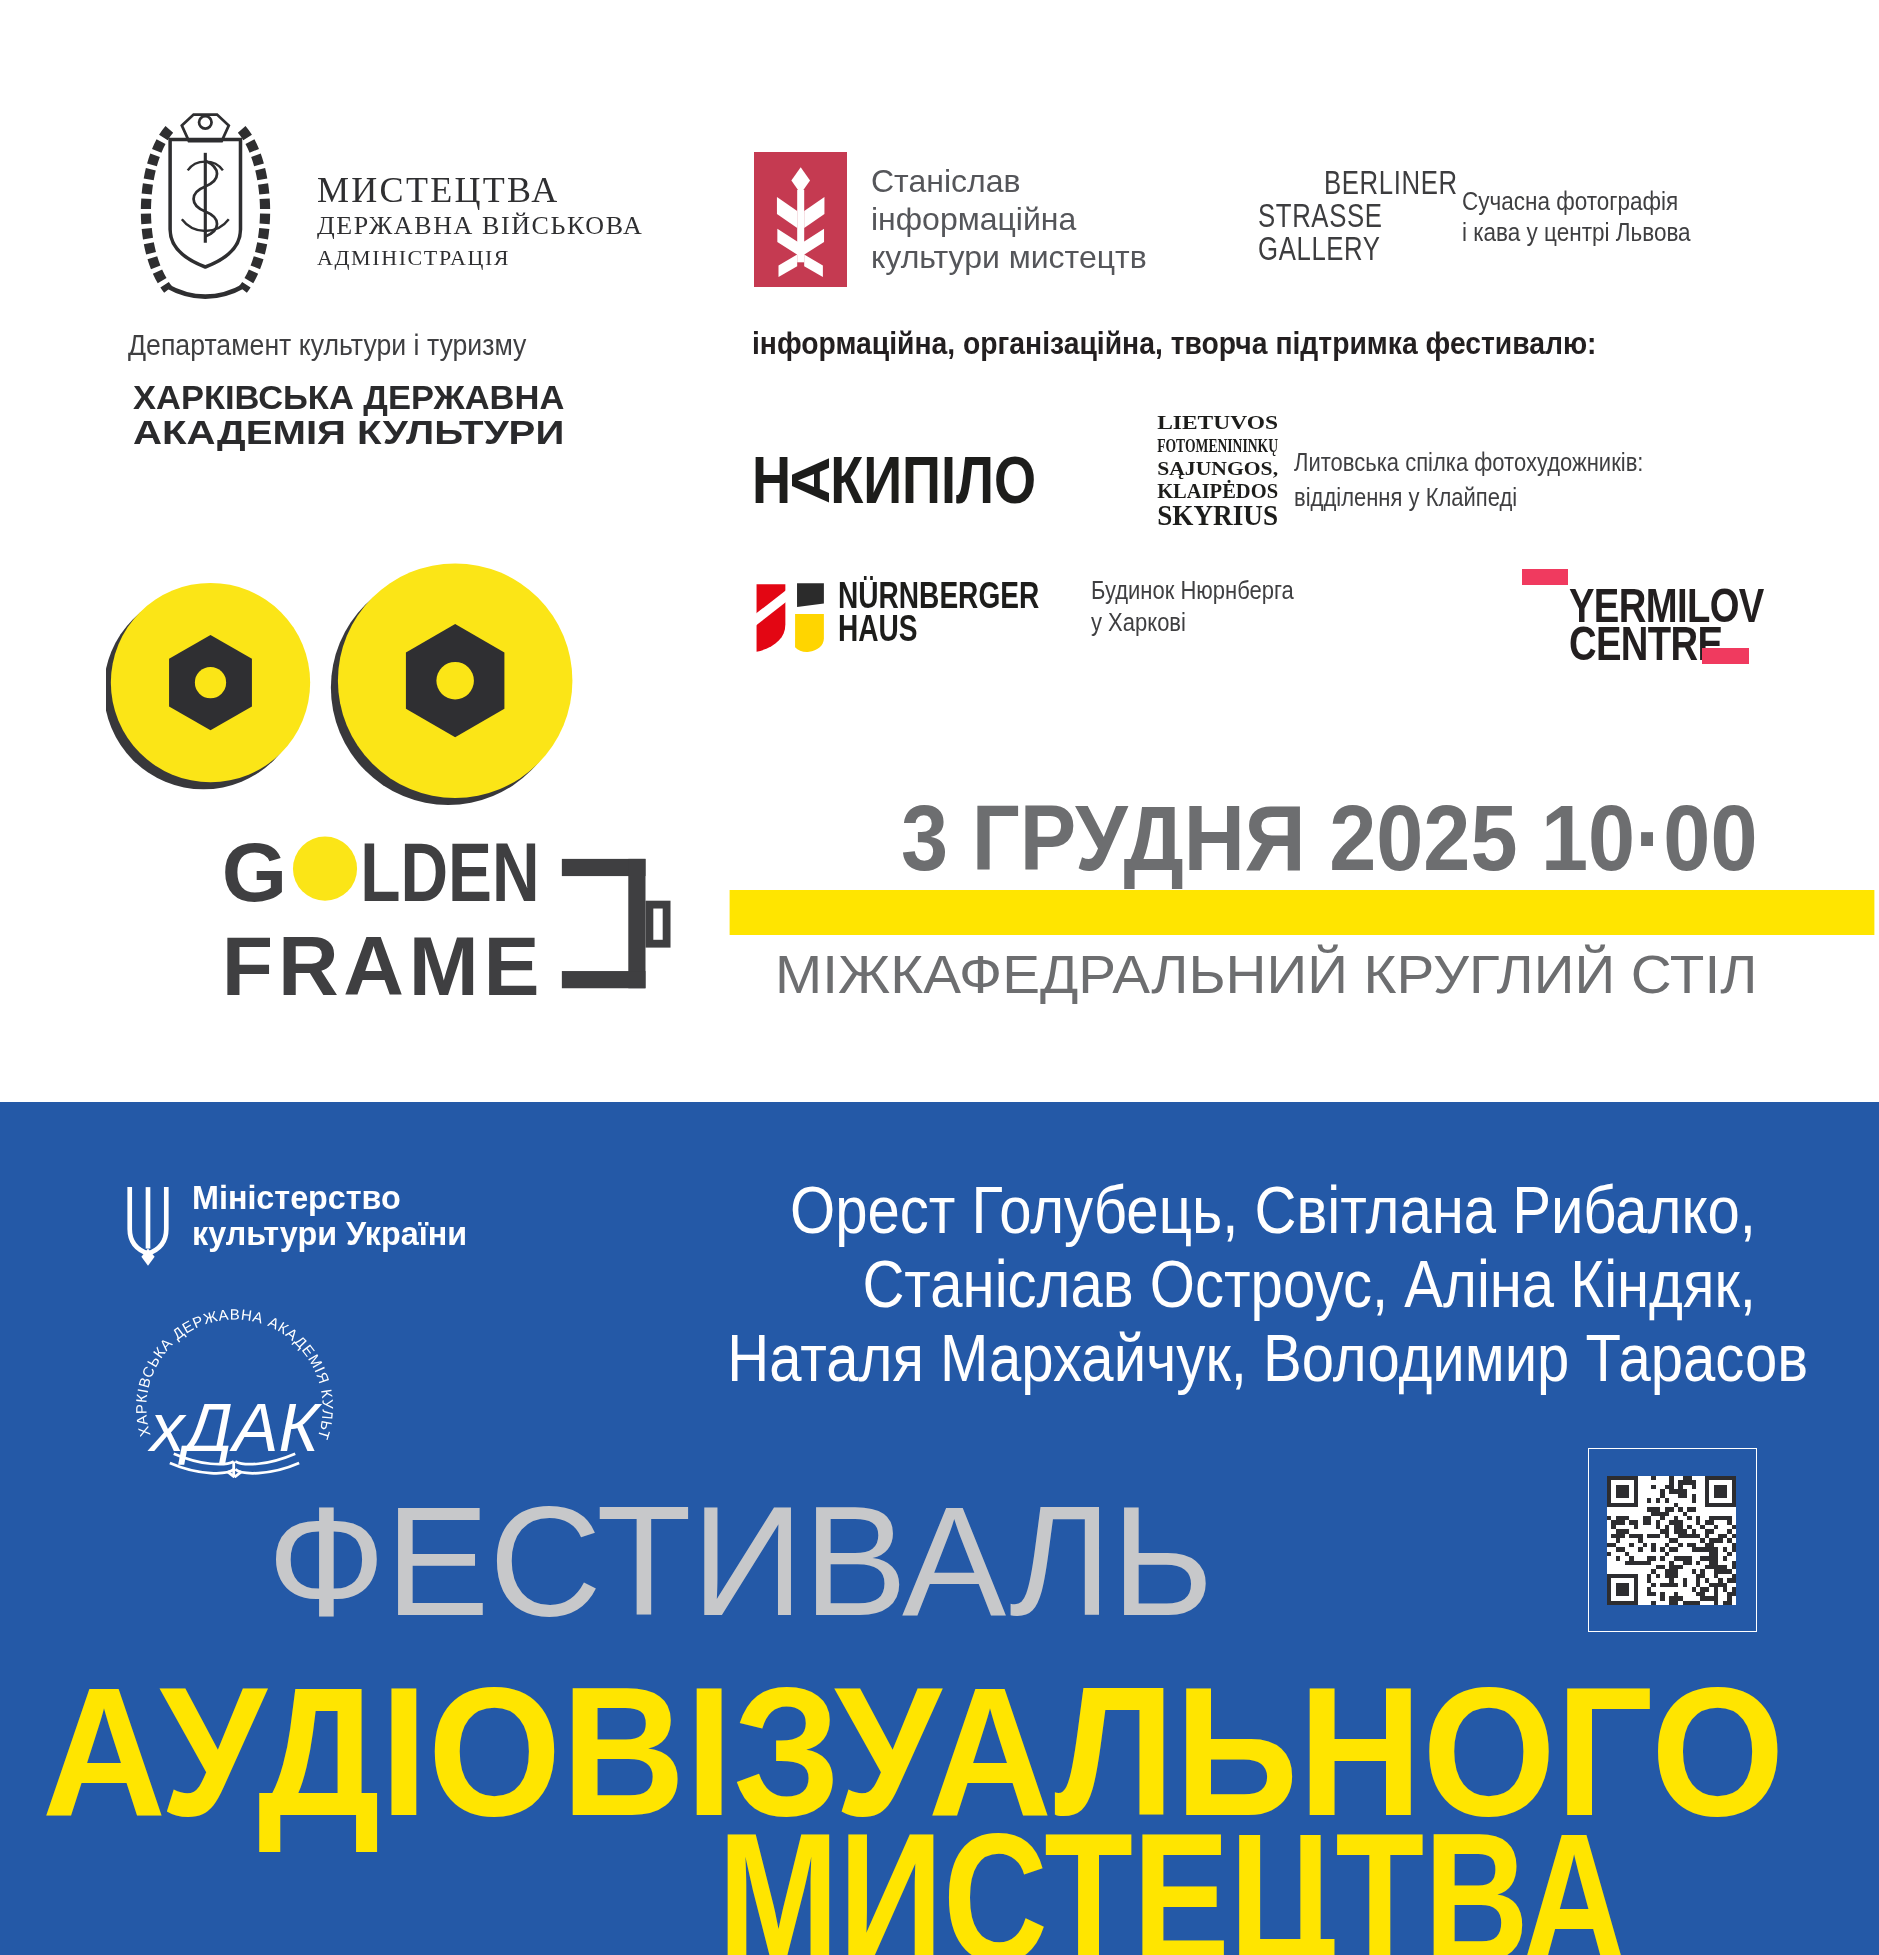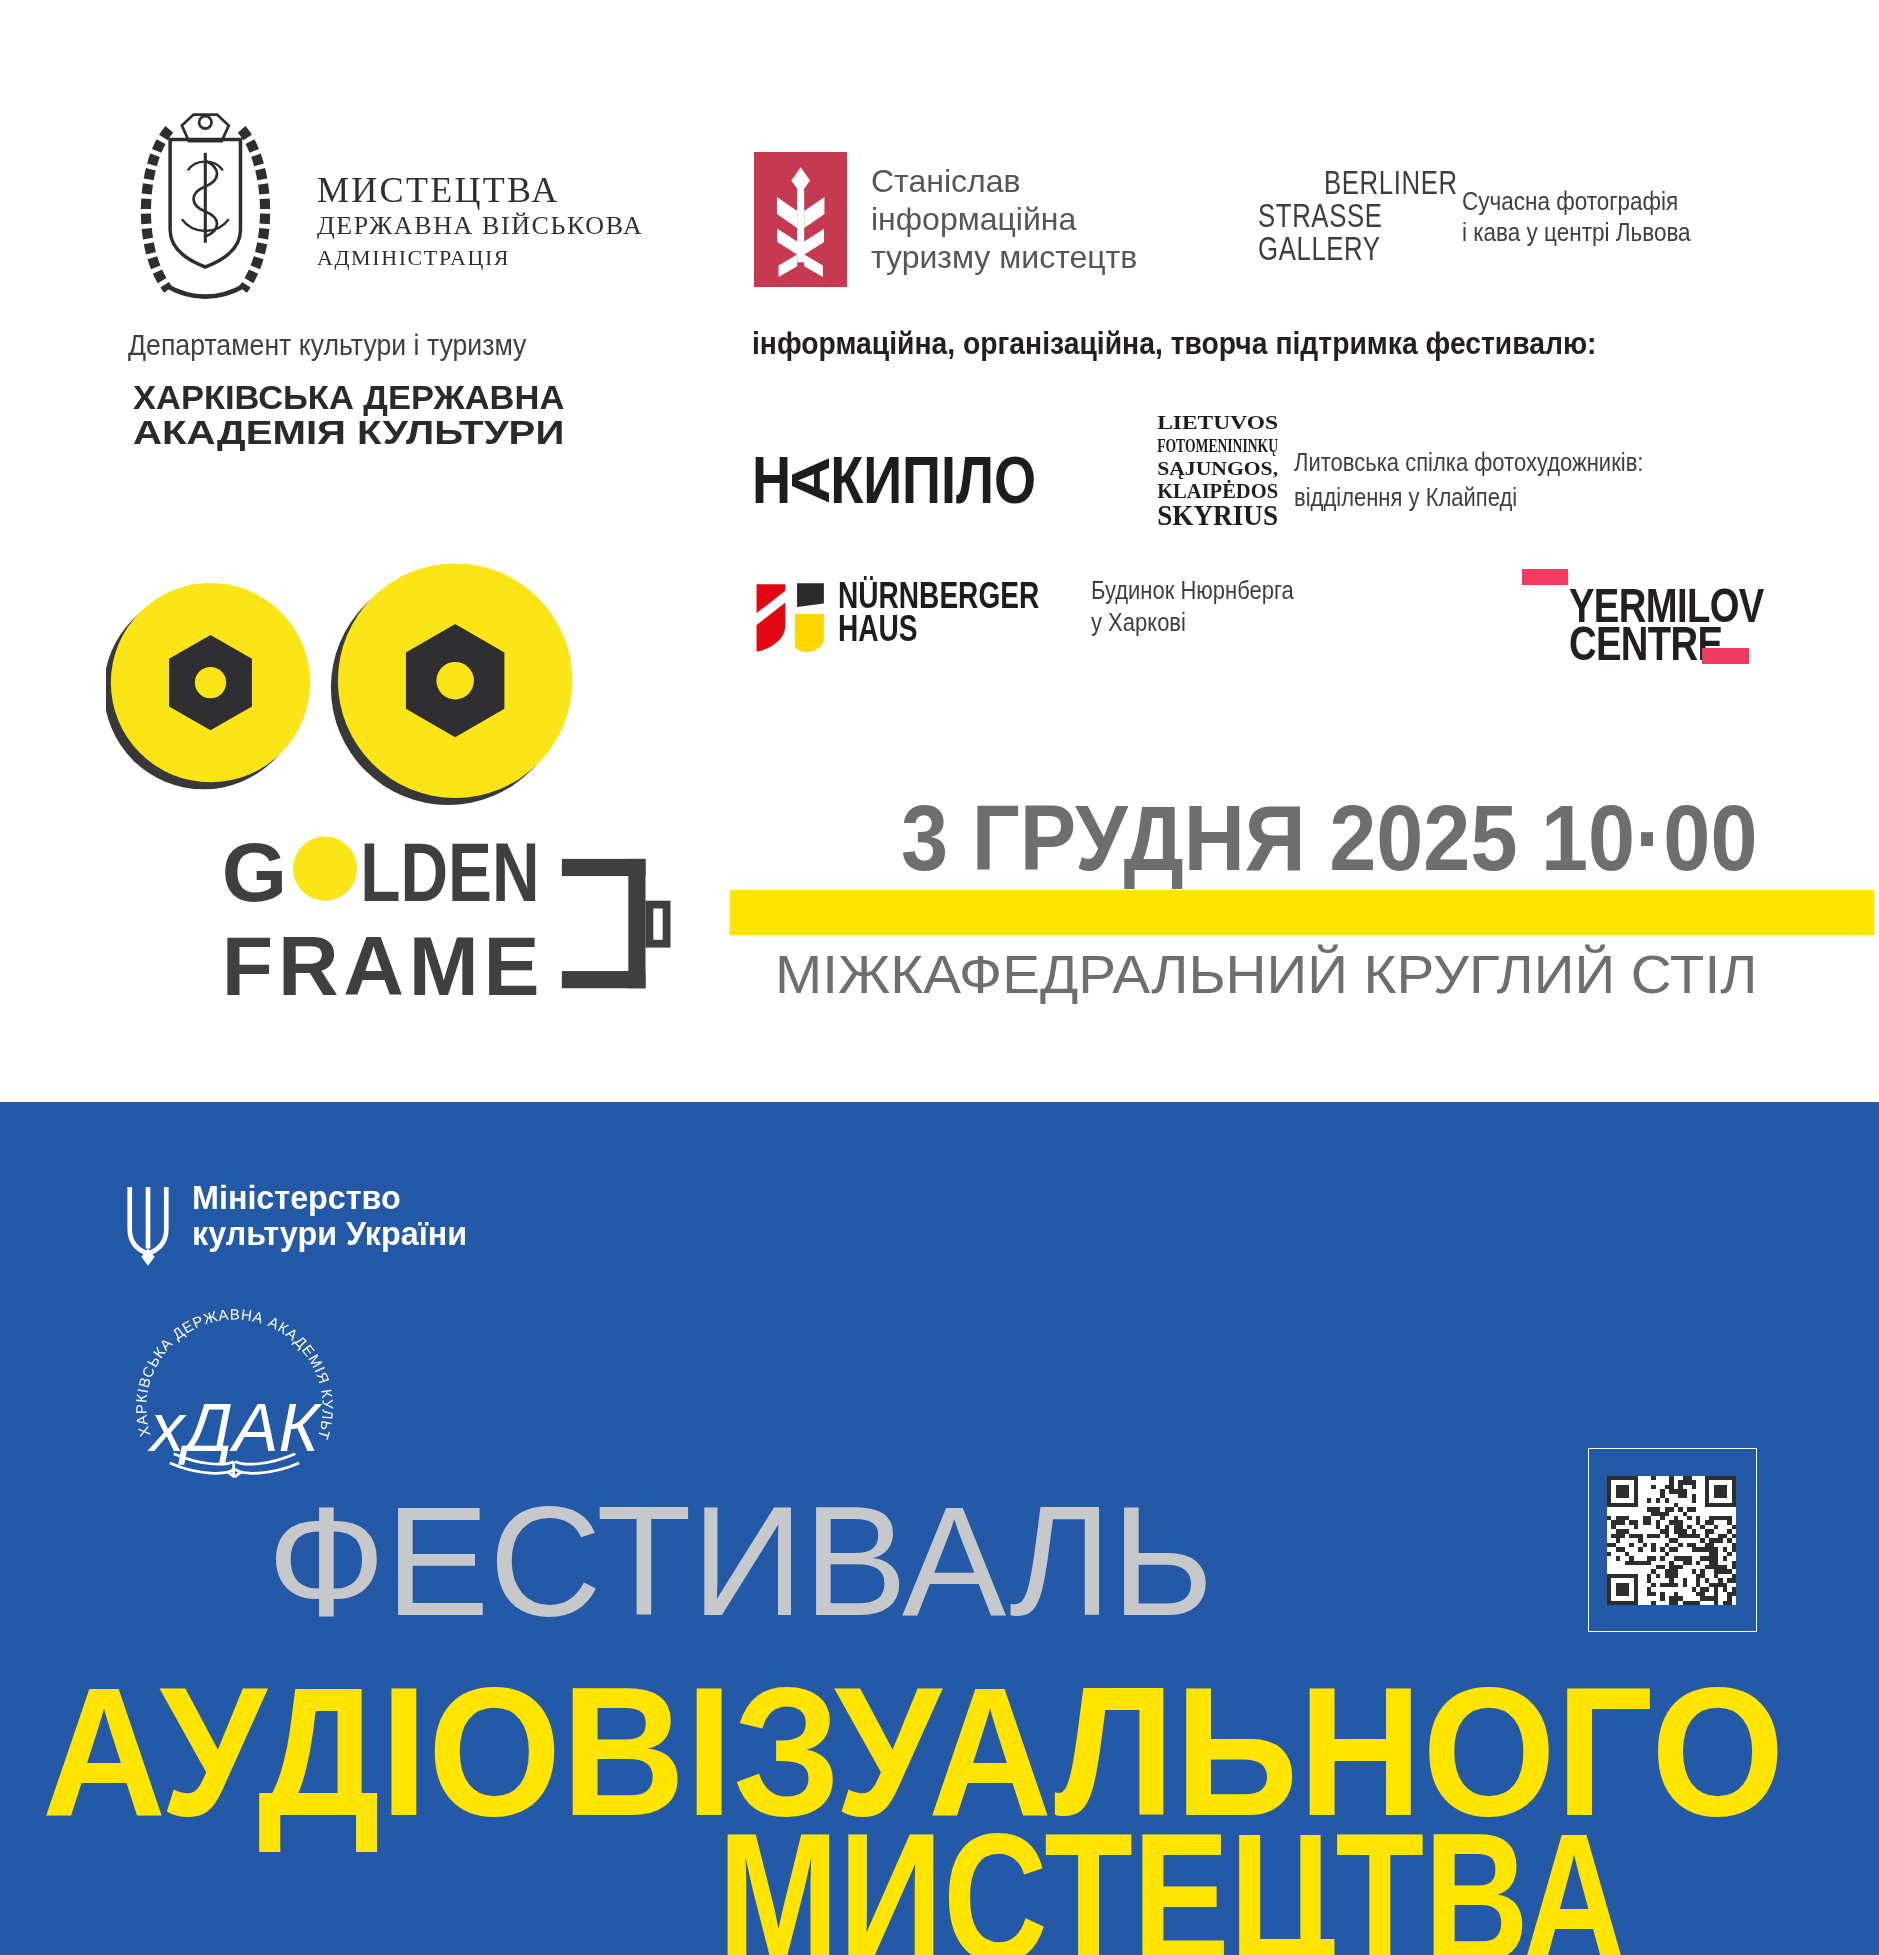--- a/index.html
+++ b/index.html
@@ -80,21 +80,21 @@
         <path d="M129,150 l52,-36 v44 l-52,36 z"></path>
         <path d="M60,196 l60,38 60,-38 v34 l-60,38 -60,-38 z"></path>
         <path d="M111,262 l-48,28 v30 l48,-28 z"></path>
         <path d="M129,262 l48,28 v30 l-48,-28 z"></path>
       </g>
     </svg>
   </div>
 
   <div class="abs" style="left:871px;top:163px;font-size:32px;color:#55565a">Станіслав</div>
   <div class="abs" style="left:871px;top:201px;font-size:32px;color:#55565a">інформаційна</div>
-  <div class="abs" style="left:871px;top:239px;font-size:32px;color:#55565a">туризму мистецтв</div>
+  <div class="abs" style="left:871px;top:239px;font-size:32px;color:#55565a">культури мистецтв</div>
 
   <div class="abs" style="left:1324px;top:164px">
     <span class="cx" style="transform:scaleX(.78);font-size:33px;color:#3d3d3f;letter-spacing:0.8px">BERLINER</span>
   </div>
   <div class="abs" style="left:1258px;top:197px">
     <span class="cx" style="transform:scaleX(.78);font-size:33px;color:#3d3d3f;letter-spacing:0.8px">STRASSE</span>
   </div>
   <div class="abs" style="left:1258px;top:230px">
     <span class="cx" style="transform:scaleX(.78);font-size:33px;color:#3d3d3f;letter-spacing:0.8px">GALLERY</span>
   </div>
@@ -197,20 +197,25 @@
     <text x="305" y="430" text-anchor="middle" font-size="175" fill="#fff" font-family="Liberation Serif,serif" font-style="italic">хДАК</text>
     <g stroke="#fff" fill="none" stroke-width="7">
       <path d="M150,438 C220,468 280,470 303,458"></path>
       <path d="M140,462 C215,495 288,492 303,478"></path>
       <path d="M460,438 C390,468 330,470 307,458"></path>
       <path d="M470,462 C395,495 322,492 307,478"></path>
       <path d="M303,458 v40 M305,498 l-18,-14 M305,498 l18,-14"></path>
     </g>
   </svg>
 
+  <div class="abs" style="left:587px;top:1173px;width:1169px">
+    <div class="names">Орест Голубець, Світлана Рибалко,</div>
+    <div class="names">Станіслав Остроус, Аліна Кіндяк,</div>
+    <div class="names">Наталя Мархайчук, Володимир Тарасов</div>
+  </div>
 
   <svg class="abs" style="left:266px;top:1470px" width="978" height="164" viewBox="0 0 2500 420">
     <text x="0" y="371" font-size="400" fill="#c7c8ca" textLength="2425" lengthAdjust="spacing">ФЕСТИВАЛЬ</text>
   </svg>
 
   <div class="abs" style="left:1588px;top:1448px;width:169px;height:184px;border:1.6px solid #fff;box-sizing:border-box"></div>
   <svg class="abs" style="left:1607px;top:1476px;background:#fff" width="129" height="129" viewBox="0 0 29 29" preserveAspectRatio="none" shape-rendering="crispEdges" id="qr1">
       <rect x="0" y="0" width="7" height="7" fill="#2d2d30"></rect>
       <rect x="1" y="1" width="5" height="5" fill="#fff"></rect>
       <rect x="2" y="2" width="3" height="3" fill="#2d2d30"></rect>

